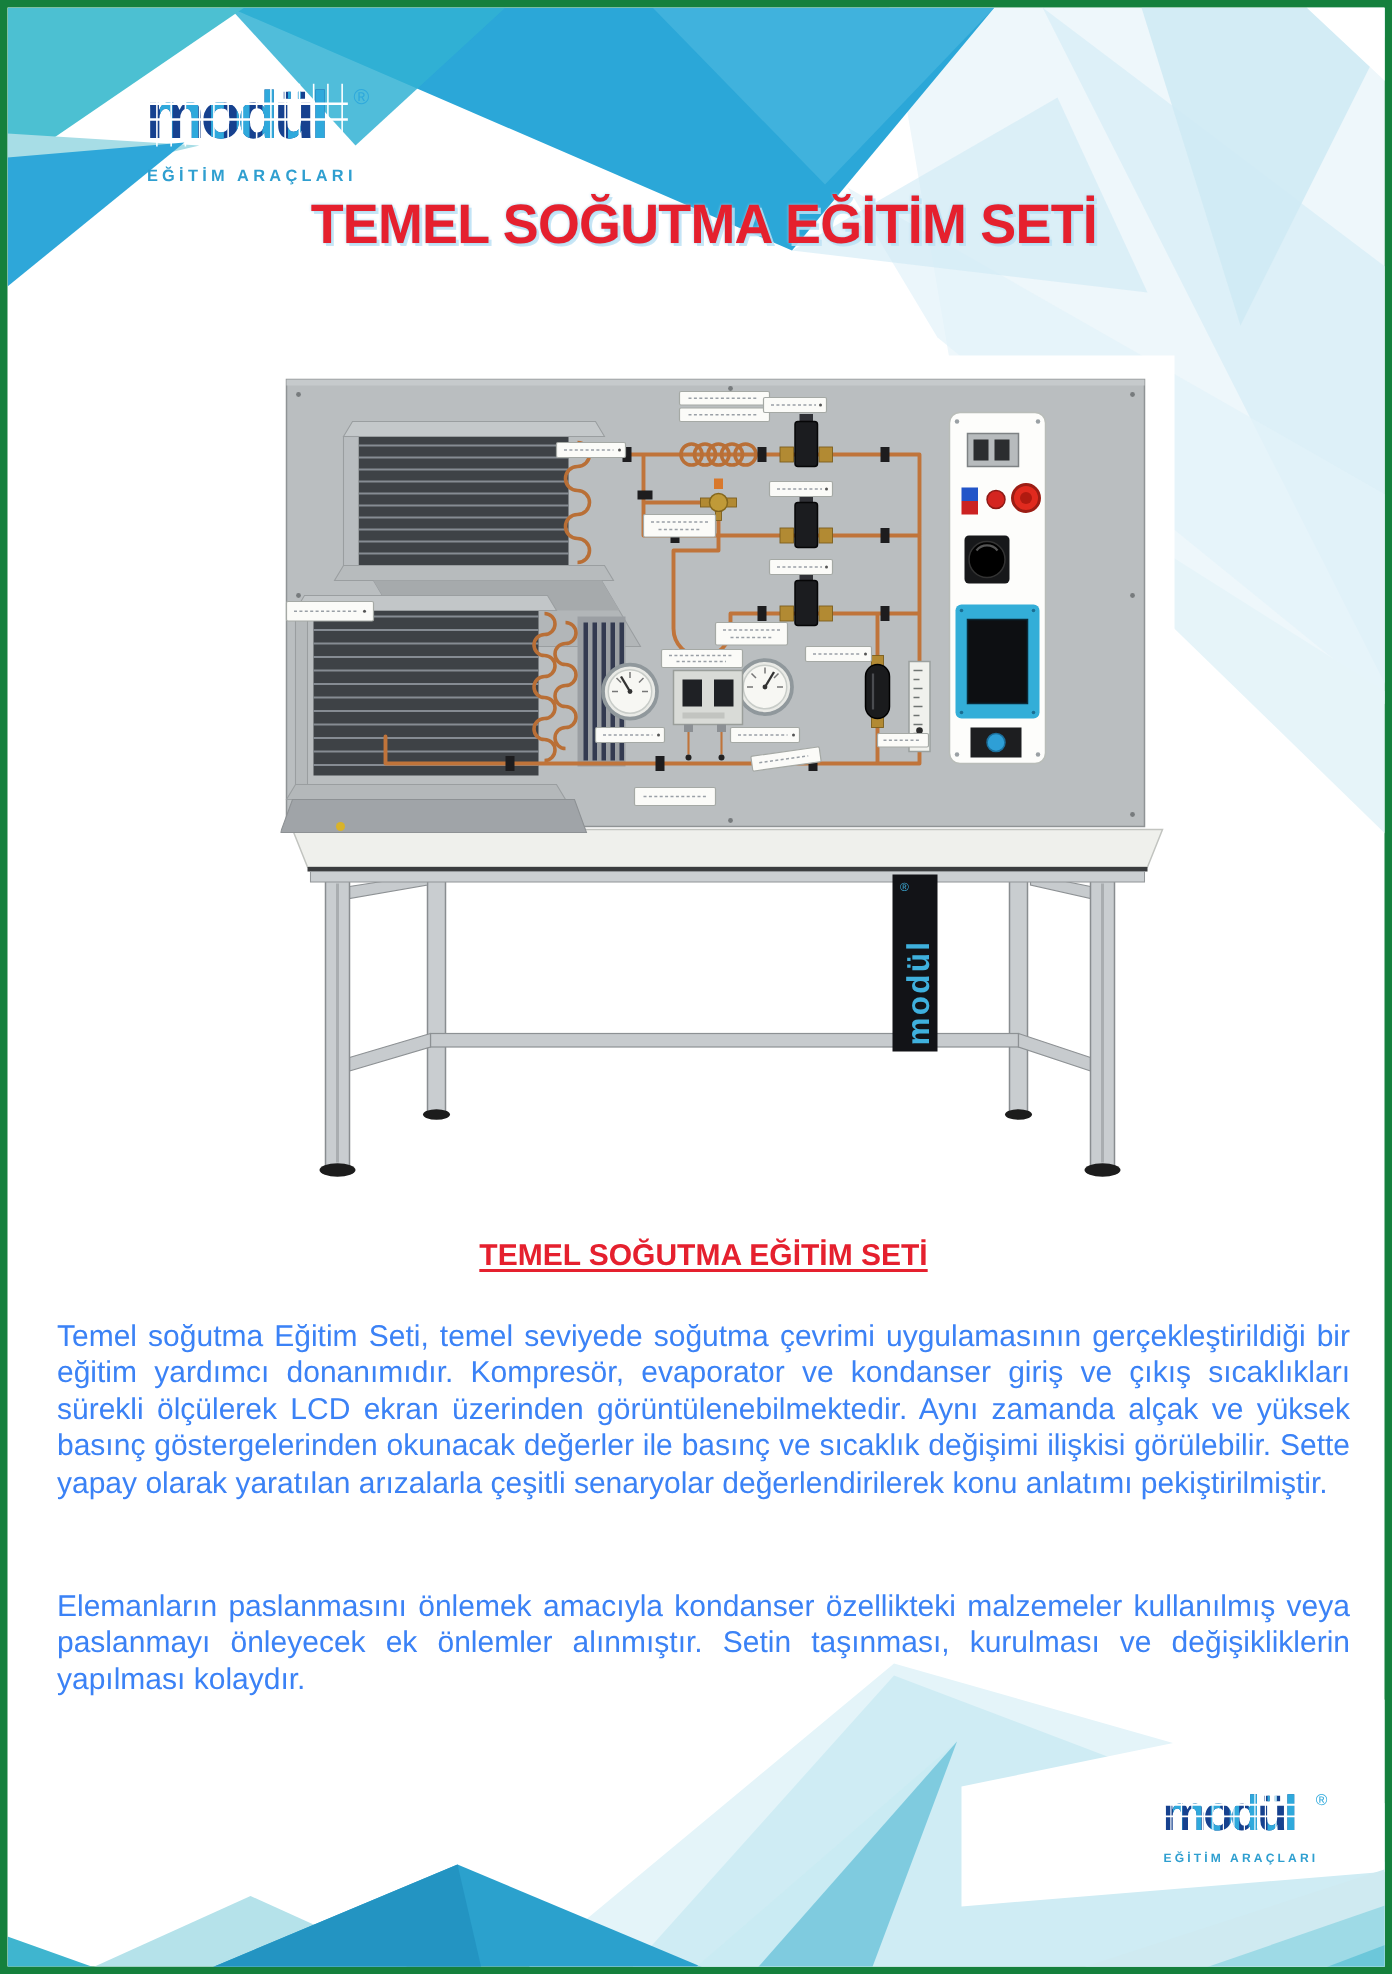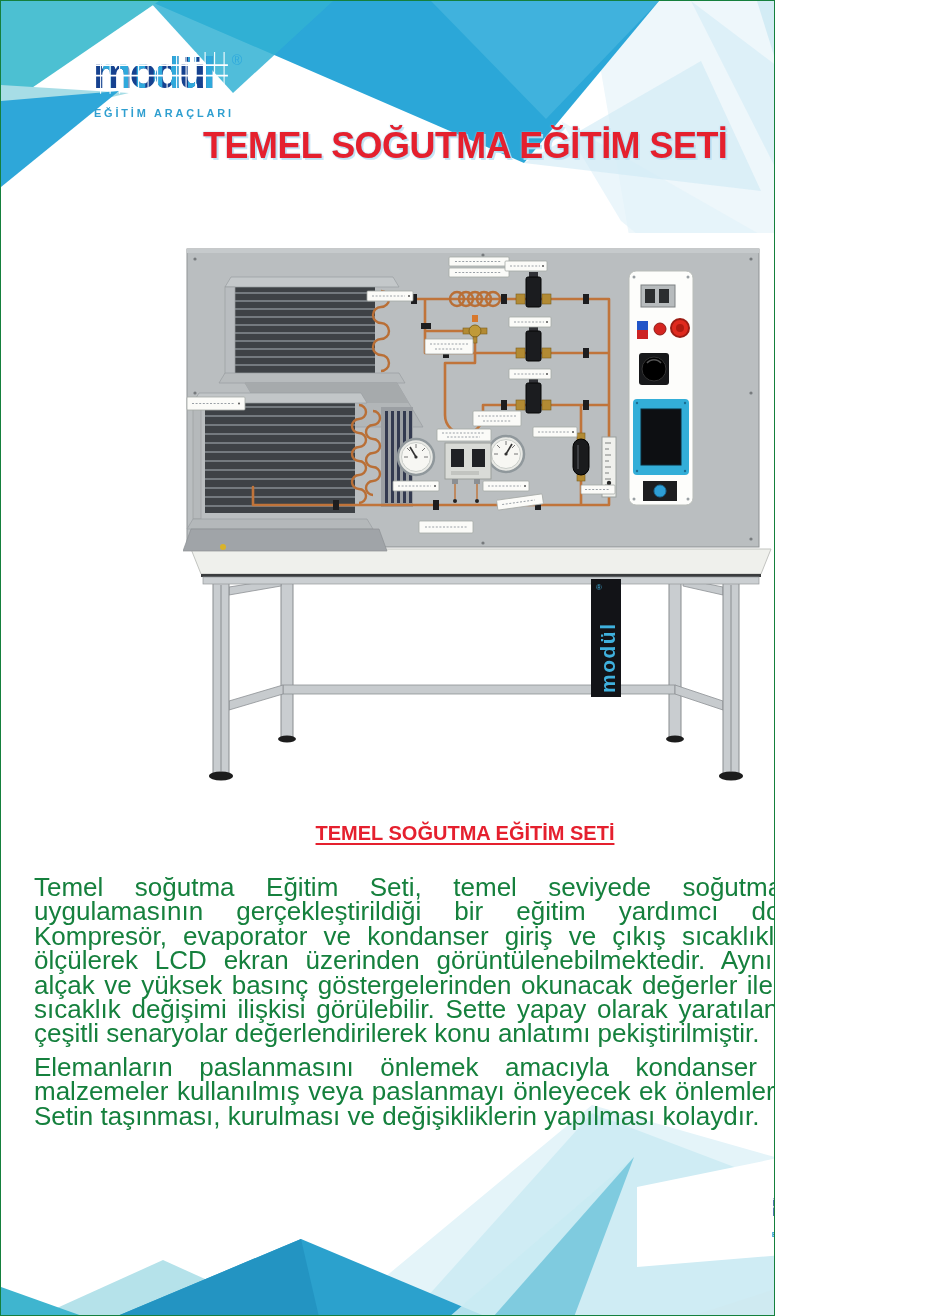--- a/index.html
+++ b/index.html
@@ -1,31 +1,31 @@
 <!DOCTYPE html>
 <html><head>
 <meta charset="utf-8">
 <style>
   html,body{margin:0;padding:0;background:#ffffff;}
-  .page{position:relative;width:775px;height:1316px;background:#ffffff;overflow:hidden;
-        border:1px solid #15803d;box-sizing:border-box;
+  .page{position:relative;width:928px;height:1316px;background:#ffffff;overflow:hidden;
+        border:5px solid #15803d;box-sizing:border-box;
         font-family:"Liberation Sans",sans-serif;}
   .decor{position:absolute;left:0;top:0;width:928px;height:1316px;}
   .logo-top{position:absolute;left:92px;top:48px;width:190px;height:78px;}
   .logo-bottom{position:absolute;left:770px;top:1186px;width:140px;height:58px;}
   .title{position:absolute;top:124px;left:0;width:928px;margin:0;text-align:center;
          font-size:37px;font-weight:bold;letter-spacing:-0.5px;color:#e5202e;
          text-shadow:0 0 2px rgba(150,212,240,.95), 2px 2px 0 rgba(190,226,245,.85);}
   .title span{display:inline-block;transform:scaleX(.97);}
   .photo-wrap{position:absolute;left:182px;top:232px;width:596px;height:560px;background:#ffffff;}
   .subtitle{position:absolute;top:821px;left:0;width:928px;margin:0;text-align:center;
             font-size:20px;font-weight:bold;color:#e5202e;
             text-decoration:underline;text-underline-offset:3px;}
-  .para{position:absolute;left:33px;width:862px;margin:0;font-size:26px;line-height:24.4px;
-        color:#15803d;text-align:justify;}
+  .para{position:absolute;left:33px;width:862px;margin:0;font-size:20px;line-height:24.4px;
+        color:#3b82f6;text-align:justify;}
   #p1{top:874px;}
   #p2{top:1054px;}
   .wordmark{font-family:"Liberation Sans",sans-serif;font-weight:bold;font-size:47px;letter-spacing:-3px;}
   .tagline{font-family:"Liberation Sans",sans-serif;font-weight:bold;font-size:11.5px;letter-spacing:3px;}
   .plate-rect{fill:#fbfbf8;stroke:#a5a9a5;stroke-width:.8;}
   .plate-line{stroke:#9aa0a6;stroke-width:1;stroke-dasharray:2 1.6;fill:none;}
   .copper{stroke:#c0743a;stroke-width:2.6;fill:none;stroke-linecap:round;}
   .copper-thin{stroke:#c0743a;stroke-width:1.4;fill:none;}
   .coil{stroke:#b96f36;stroke-width:2.4;fill:none;}
   .clamp{fill:#1d1d1f;}

